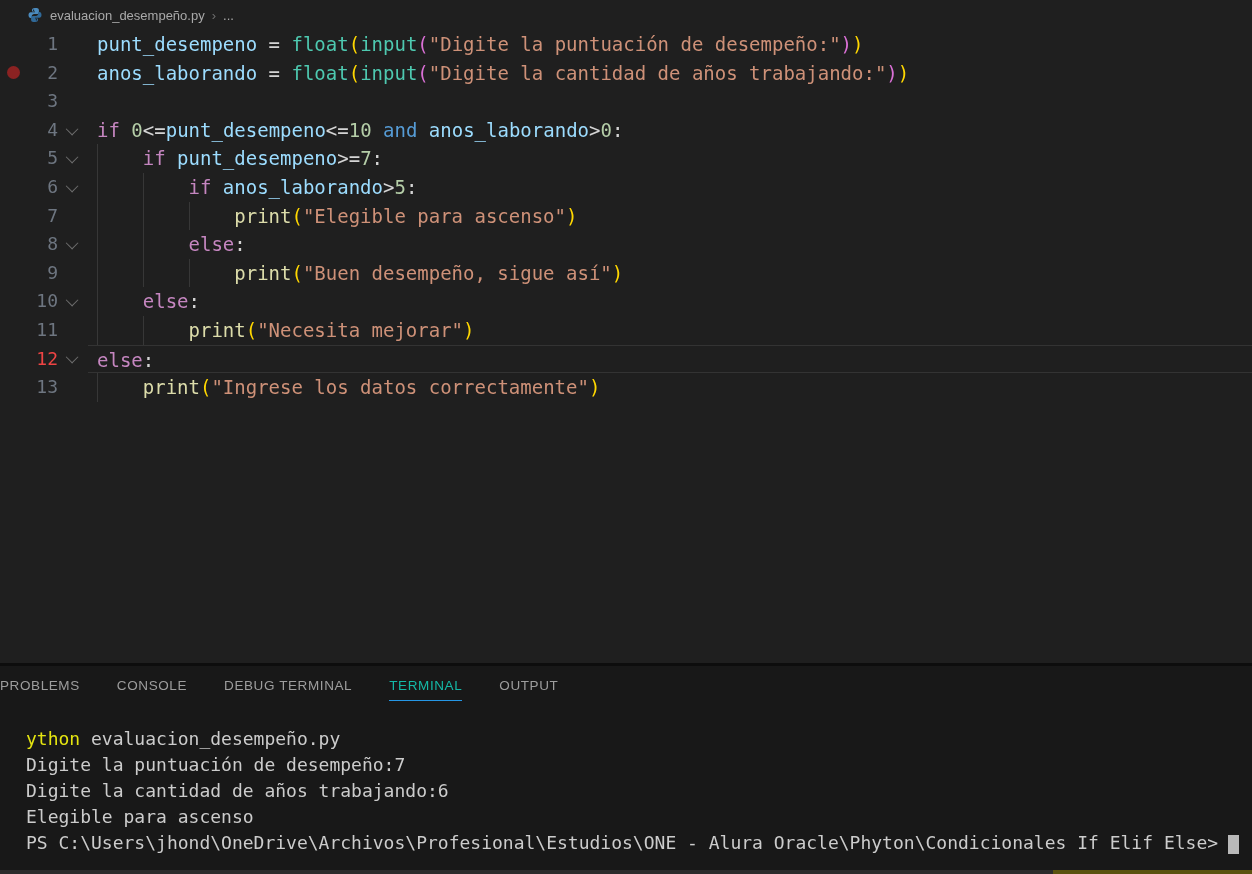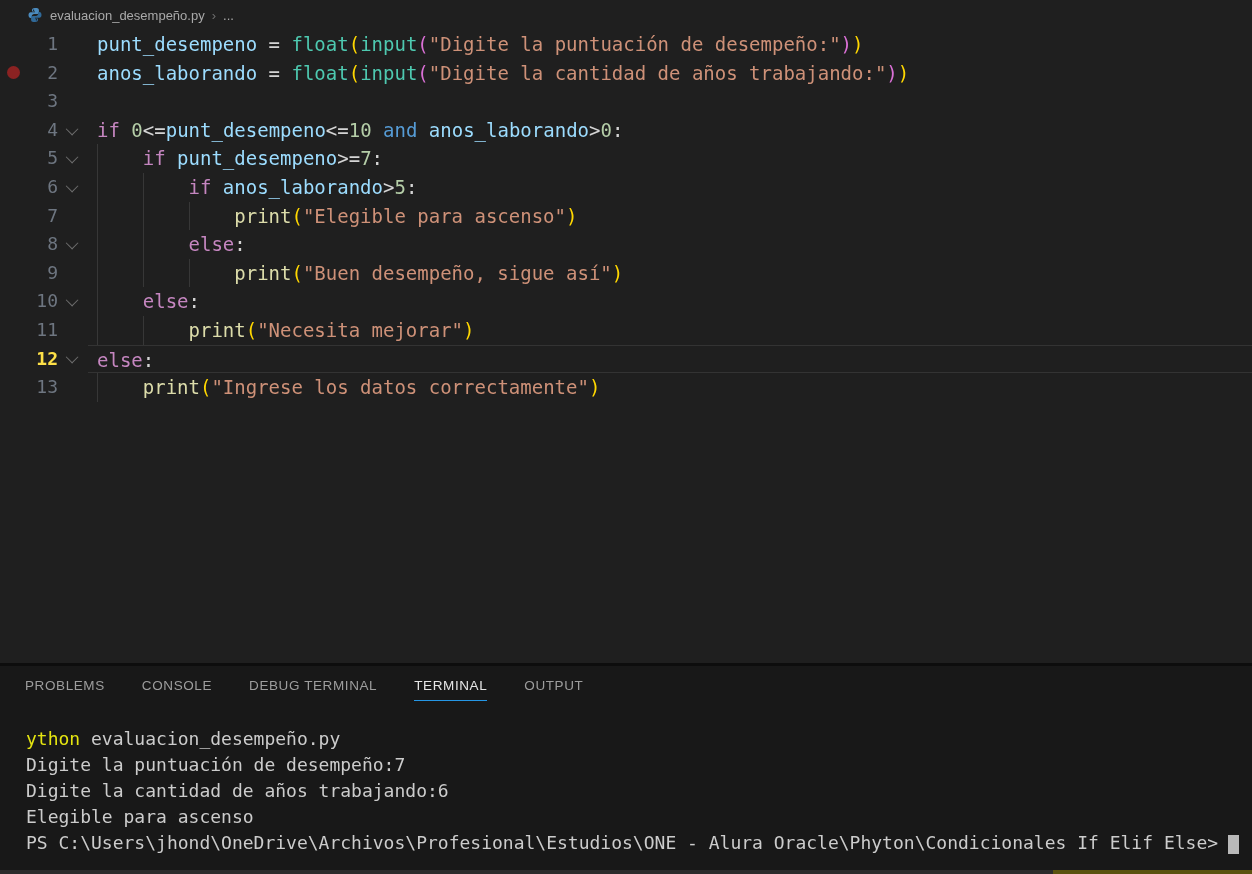--- a/index.html
+++ b/index.html
@@ -11,36 +11,36 @@
   .editor { position:absolute; top:0; left:0; width:1252px; height:663px; background:#1f1f1f; }
   .breadcrumb { height:30px; display:flex; align-items:center; padding-left:27px;
     font-family:"Liberation Sans", sans-serif; font-size:13px; color:#a9a9a9; }
   .breadcrumb .py-icon { width:16px; height:16px; margin-right:7px; flex:0 0 auto; }
   .breadcrumb .sep { color:#6e6e6e; margin:0 7px; font-size:13px; }
 
   .code-row { display:flex; height:28.6px; line-height:28.6px; font-size:19px; white-space:pre; }
   .bp-col { width:26px; flex:0 0 auto; display:flex; align-items:center; justify-content:center; }
   .bp-dot { width:13px; height:13px; border-radius:50%; background:#8b2222; }
   .num-col { width:32px; flex:0 0 auto; text-align:right; color:#6e7681; font-size:18px; }
-  .code-row.current .num-col { color:#fde047;font-weight:bold; }
+  .code-row.current .num-col { color:#ef4444; }
   .chev-col { width:30px; flex:0 0 auto; display:flex; align-items:center; justify-content:center; }
   .chev { width:9px; height:9px; border-left:1.6px solid #6e6e6e; border-bottom:1.6px solid #6e6e6e;
     transform:rotate(-45deg) translateY(-2px); }
   .line-content { flex:1; padding-left:9px; height:100%; }
   .code-row.current .line-content { border-top:1px solid #333333; border-bottom:1px solid #333333; }
   .guide { display:inline-block; width:4ch; height:100%; border-left:1px solid #373737; vertical-align:top; }
 
   
   .panel { position:absolute; top:663px; left:0; width:1252px; height:211px; background:#181818;
     border-top:3px solid #0d0d0d; }
-  .panel-tabs { display:flex; align-items:center; height:38px; padding-left:25px;
+  .panel-tabs { display:flex; align-items:center; height:38px; 
     font-family:"Liberation Sans", sans-serif; font-size:13.5px; letter-spacing:0.6px; }
   .panel-tab { margin-right:37px; color:#9d9d9d; padding:9px 0 7px 0; cursor:pointer;
     border-bottom:1.5px solid transparent; }
-  .panel-tab.active { color:#e5e5e5; border-bottom-color:#2596e5; }
+  .panel-tab.active { color:#14b8a6; border-bottom-color:#2596e5; }
 
   .terminal { padding:22px 0 0 26px; font-size:18px; line-height:26px; color:#cccccc; white-space:pre; }
   .term-line { height:26px; }
   .cursor-block { display:inline-block; width:11px; height:19px; background:#b9b9b9;
     vertical-align:middle; margin-left:10px; }
 
   
   .bottom-strip-left { position:absolute; left:0; bottom:0; width:1053px; height:4px; background:#2c2c2c; }
   .bottom-strip-right { position:absolute; left:1053px; bottom:0; width:199px; height:4px; background:#5a520f; }
 </style>

